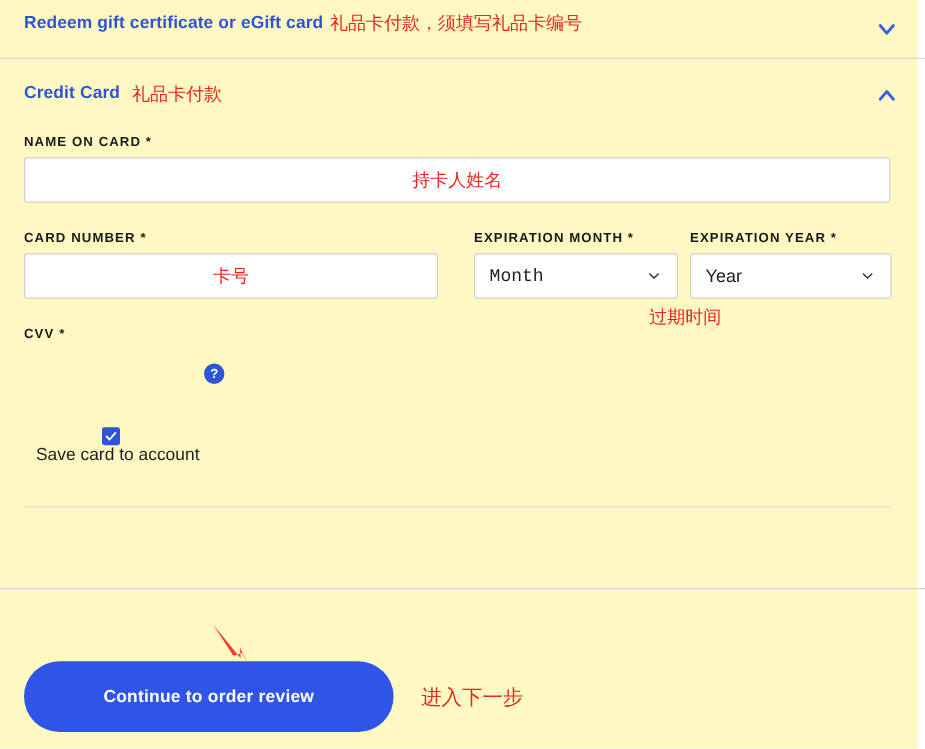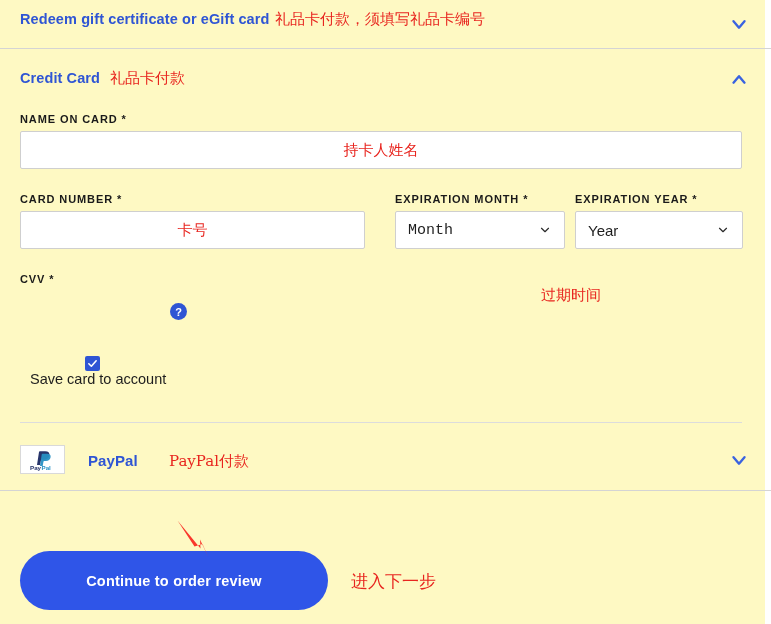--- a/index.html
+++ b/index.html
@@ -188,58 +188,41 @@
     <div class="selbox">
       <span class="seltext">Year</span>
       <span class="selarrow">
         <svg viewBox="0 0 24 24" fill="none" stroke="currentColor" stroke-width="2" stroke-linecap="round" stroke-linejoin="round">
             <polyline points="6,9 12,15 18,9"></polyline>
           </svg>
       </span>
     </div>
   </div>
 
-  <div class="cn-note" style="left:541px;top:255px;font-size:15px;margin-top:31px;">过期时间</div>
+  <div class="cn-note" style="left:541px;top:255px;font-size:15px;">过期时间</div>
 
   <div class="flabel" style="left:20px;top:273px;">
     <span>CVV</span>
     <span class="star">*</span>
   </div>
   <div class="helpicon" style="left:170px;top:303px;">
     <span>?</span>
   </div>
 
   <div class="cbrow" style="left:19px;top:356px;">
     <span class="cbbox">
       <svg viewBox="0 0 24 24" fill="none" stroke="#ffffff" stroke-width="3.4" stroke-linecap="round" stroke-linejoin="round">
           <polyline points="4,12.5 9.5,18 20,6"></polyline>
         </svg>
     </span>
     <span class="cblabel">Save card to account</span>
   </div>
 
   <div class="divider-inset" style="top:422px;"></div>
 
-  <div class="acc-row" style="top:423px;height:67px;">
-    <div class="pp-logo" style="left:20px;top:22px;">
-      <svg width="30" height="22" viewBox="0 0 30 22">
-        <path d="M11.8 2.2h5.4c3.1 0 4.6 1.6 4.2 4.1-.4 2.9-2.5 4.5-5.6 4.5h-2.1c-.4 0-.7.3-.8.7l-.8 4.6h-3.1l2-13.2c.1-.4.4-.7.8-.7z" fill="#27346a"></path>
-        <path d="M14.9 4.8h4.3c2.6 0 3.8 1.3 3.4 3.4-.4 2.4-2.1 3.7-4.6 3.7h-1.8c-.4 0-.7.3-.7.6l-.8 4.4h-2.7l1.7-11.5c.1-.4.4-.6.8-.6z" fill="#2790c3" opacity="0.95"></path>
-        <text x="2" y="21" font-family="Liberation Sans, sans-serif" font-size="6.2" font-weight="bold" fill="#27346a">Pay</text>
-        <text x="13.5" y="21" font-family="Liberation Sans, sans-serif" font-size="6.2" font-weight="bold" fill="#2790c3">Pal</text>
-      </svg>
-    </div>
-    <div class="acc-title" style="left:88px;top:29px;font-size:15px;">PayPal</div>
-    <div class="cn-note" style="left:169px;top:29px;font-size:15px;font-family:'DejaVu Serif',serif;">PayPal付款</div>
-    <div class="chevron" style="left:728px;top:26px;">
-      <svg viewBox="0 0 24 24" fill="none" stroke="currentColor" stroke-width="2.6" stroke-linecap="round" stroke-linejoin="round">
-          <polyline points="6,9 12,16 18,9"></polyline>
-        </svg>
-    </div>
-  </div>
   <div class="divider-full" style="top:490px;"></div>
 
   <button class="cta" style="left:20px;top:551px;width:308px;height:59px;">Continue to order review</button>
 
   <div class="cn-note" style="left:351px;top:570px;font-size:17px;">进入下一步</div>
 
   <div class="arrow" style="left:170px;top:515px;width:60px;height:55px;">
     <svg width="60" height="55" viewBox="0 0 60 55">
       <path d="M7.5 5.5 L30.5 33.5 L30.0 24.5 L38.5 42.5 L32.5 29.0 L24.5 31.5 Z" fill="#f9382c"></path>
     </svg>

